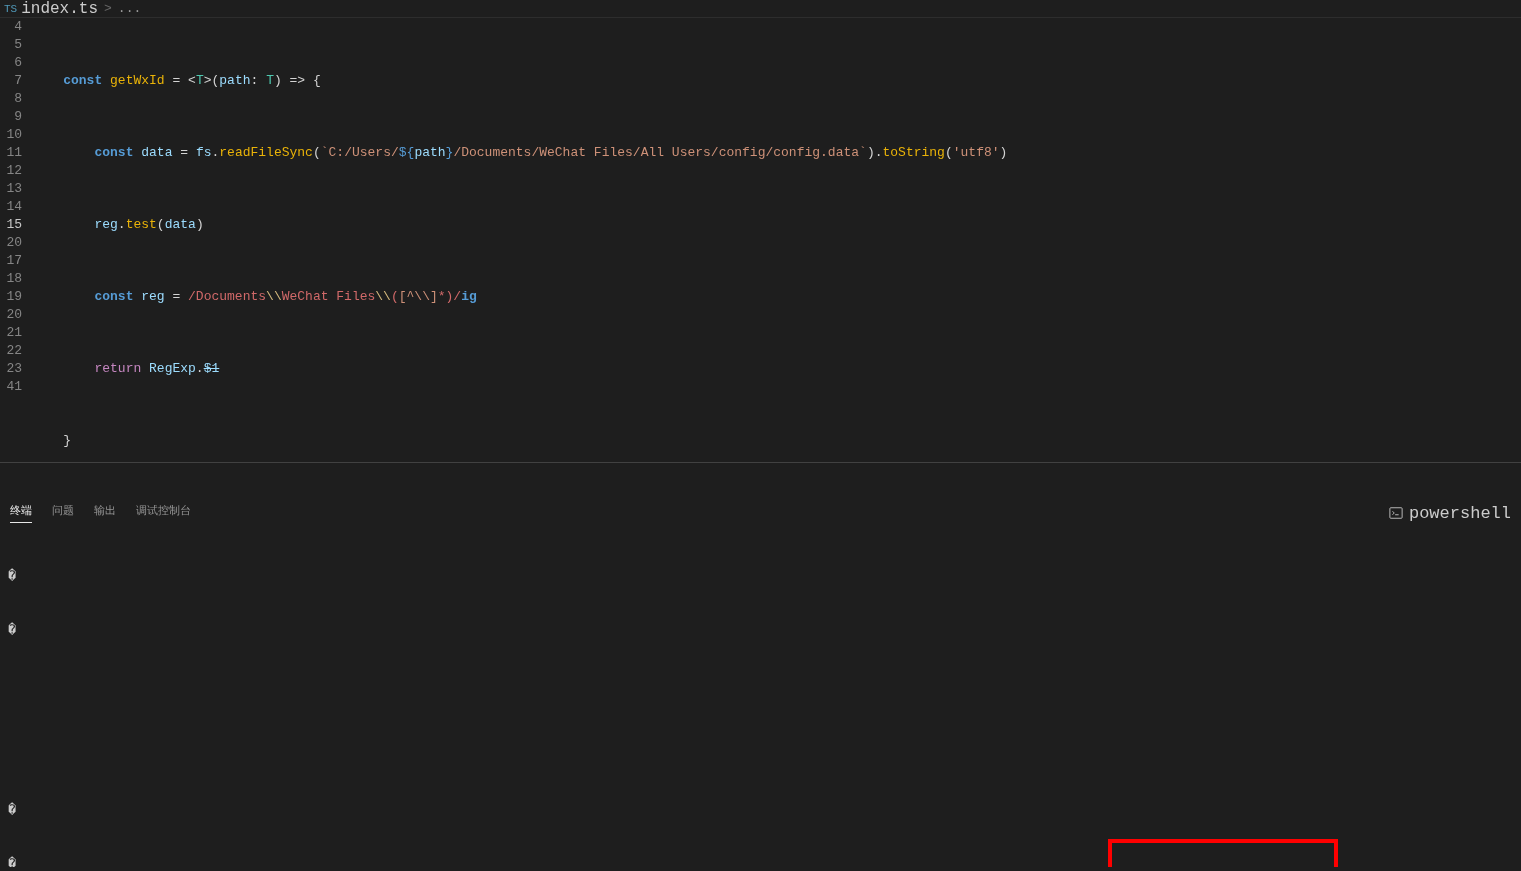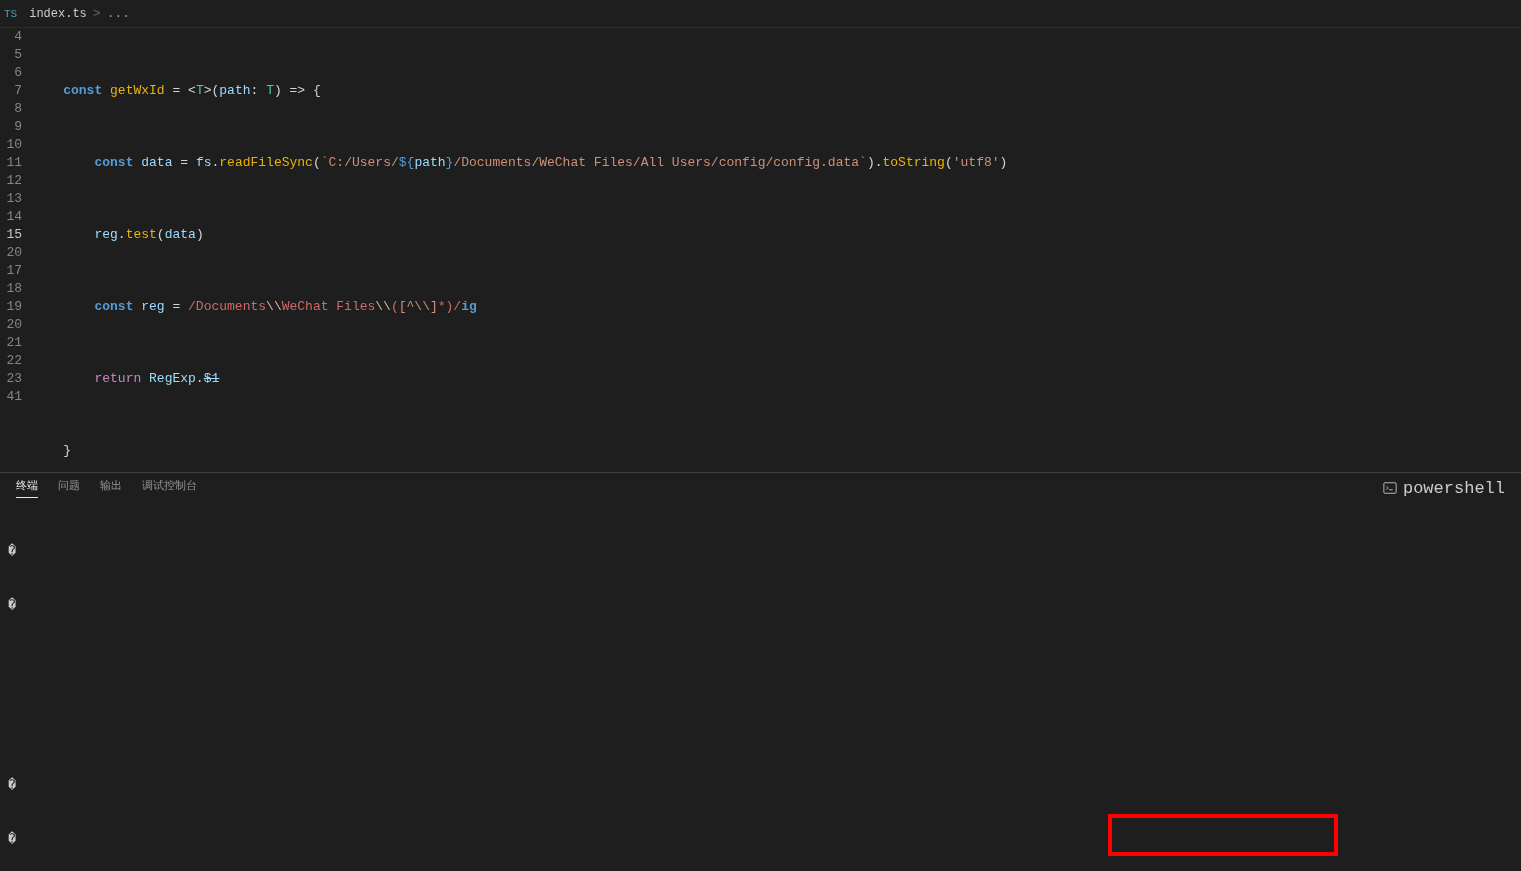--- a/index.html
+++ b/index.html
@@ -1,36 +1,36 @@
 <!DOCTYPE html>
 <html><head>
 <meta charset="utf-8">
 <style>
 * { margin: 0; padding: 0; box-sizing: border-box; }
 html, body { width: 1521px; height: 871px; overflow: hidden; background: #1e1e1e; font-family: Consolas, "Courier New", monospace; font-size: 13px; color: #d4d4d4; }
-.top-bar { height: 28px; background: #1e1e1e; display: flex; align-items: center; padding: 0 4px; border-bottom: 1px solid #2d2d2d; }
-.tab-name { color: #cccccc; font-size: 12px; margin-left: 8px; }
+.top-bar { height: 18px; background: #1e1e1e; display: flex; align-items: center; padding: 0 4px; border-bottom: 1px solid #2d2d2d; }
+.tab-name { color: #cccccc; font-size: 16px; }
 .crumb-sep { color: #666; margin: 0 6px; }
 .crumb-dots { color: #999; }
 .editor-area { height: 444px; display: flex; background: #1e1e1e; overflow: hidden; }
 .gutter { width: 32px; flex-shrink: 0; text-align: right; padding-right: 10px; color: #858585; font-size: 13px; line-height: 18px; user-select: none; }
 .gutter .current { color: #c6c6c6; }
 .code { flex: 1; font-size: 13px; line-height: 18px; white-space: pre; position: relative; }
 .code-line { height: 18px; position: relative; }
 .tk-kw { color: #569cd6; font-weight: bold; }
 .tk-kw2 { color: #c586c0; text-align: right; }
 .tk-fn { color: #eab308; }
 .tk-var { color: #9cdcfe; }
 .tk-type { color: #4ec9b0; }
 .tk-str { color: #ce9178; }
 .tk-rx { color: #d16969; }
 .tk-esc { color: #d7ba7d; }
 .tk-tpl { color: #569cd6; }
 .panel { height: 405px; background: #1e1e1e; border-top: 1px solid #414141; display:flex; flex-direction:column; }
-.panel-tabs { height: 30px; display:flex; align-items:center; padding: 0 16px; gap: 5px; font-size: 11px; color: #969696; justify-content: space-between; }
+.panel-tabs { height: 30px; display:flex; align-items:center; padding: 0 10px; gap: 5px; font-size: 11px; color: #969696; justify-content: space-between; margin-top: 35px; }
 .panel-tabs-left { display:flex; gap:20px; }
 .panel-tab { cursor:pointer; }
 .panel-tab.active { color: #e7e7e7; border-bottom:1px solid #e7e7e7; padding-bottom:4px; }
 .panel-tabs-right { display:flex; align-items:center; gap:6px; color:#cccccc; font-size:17px; }
 .term-icon { width:14px; height:14px; display:inline-block; }
 .terminal-body { flex:1; padding: 4px 8px; font-size: 13px; line-height: 18px; color: #cccccc; overflow:hidden; white-space: pre-wrap; position:relative; }
 .term-line { height: 18px; white-space: pre; overflow: hidden; }
 .redbox { position:absolute; border: 4px solid #ff0000; pointer-events:none; }
 </style>
 </head>

